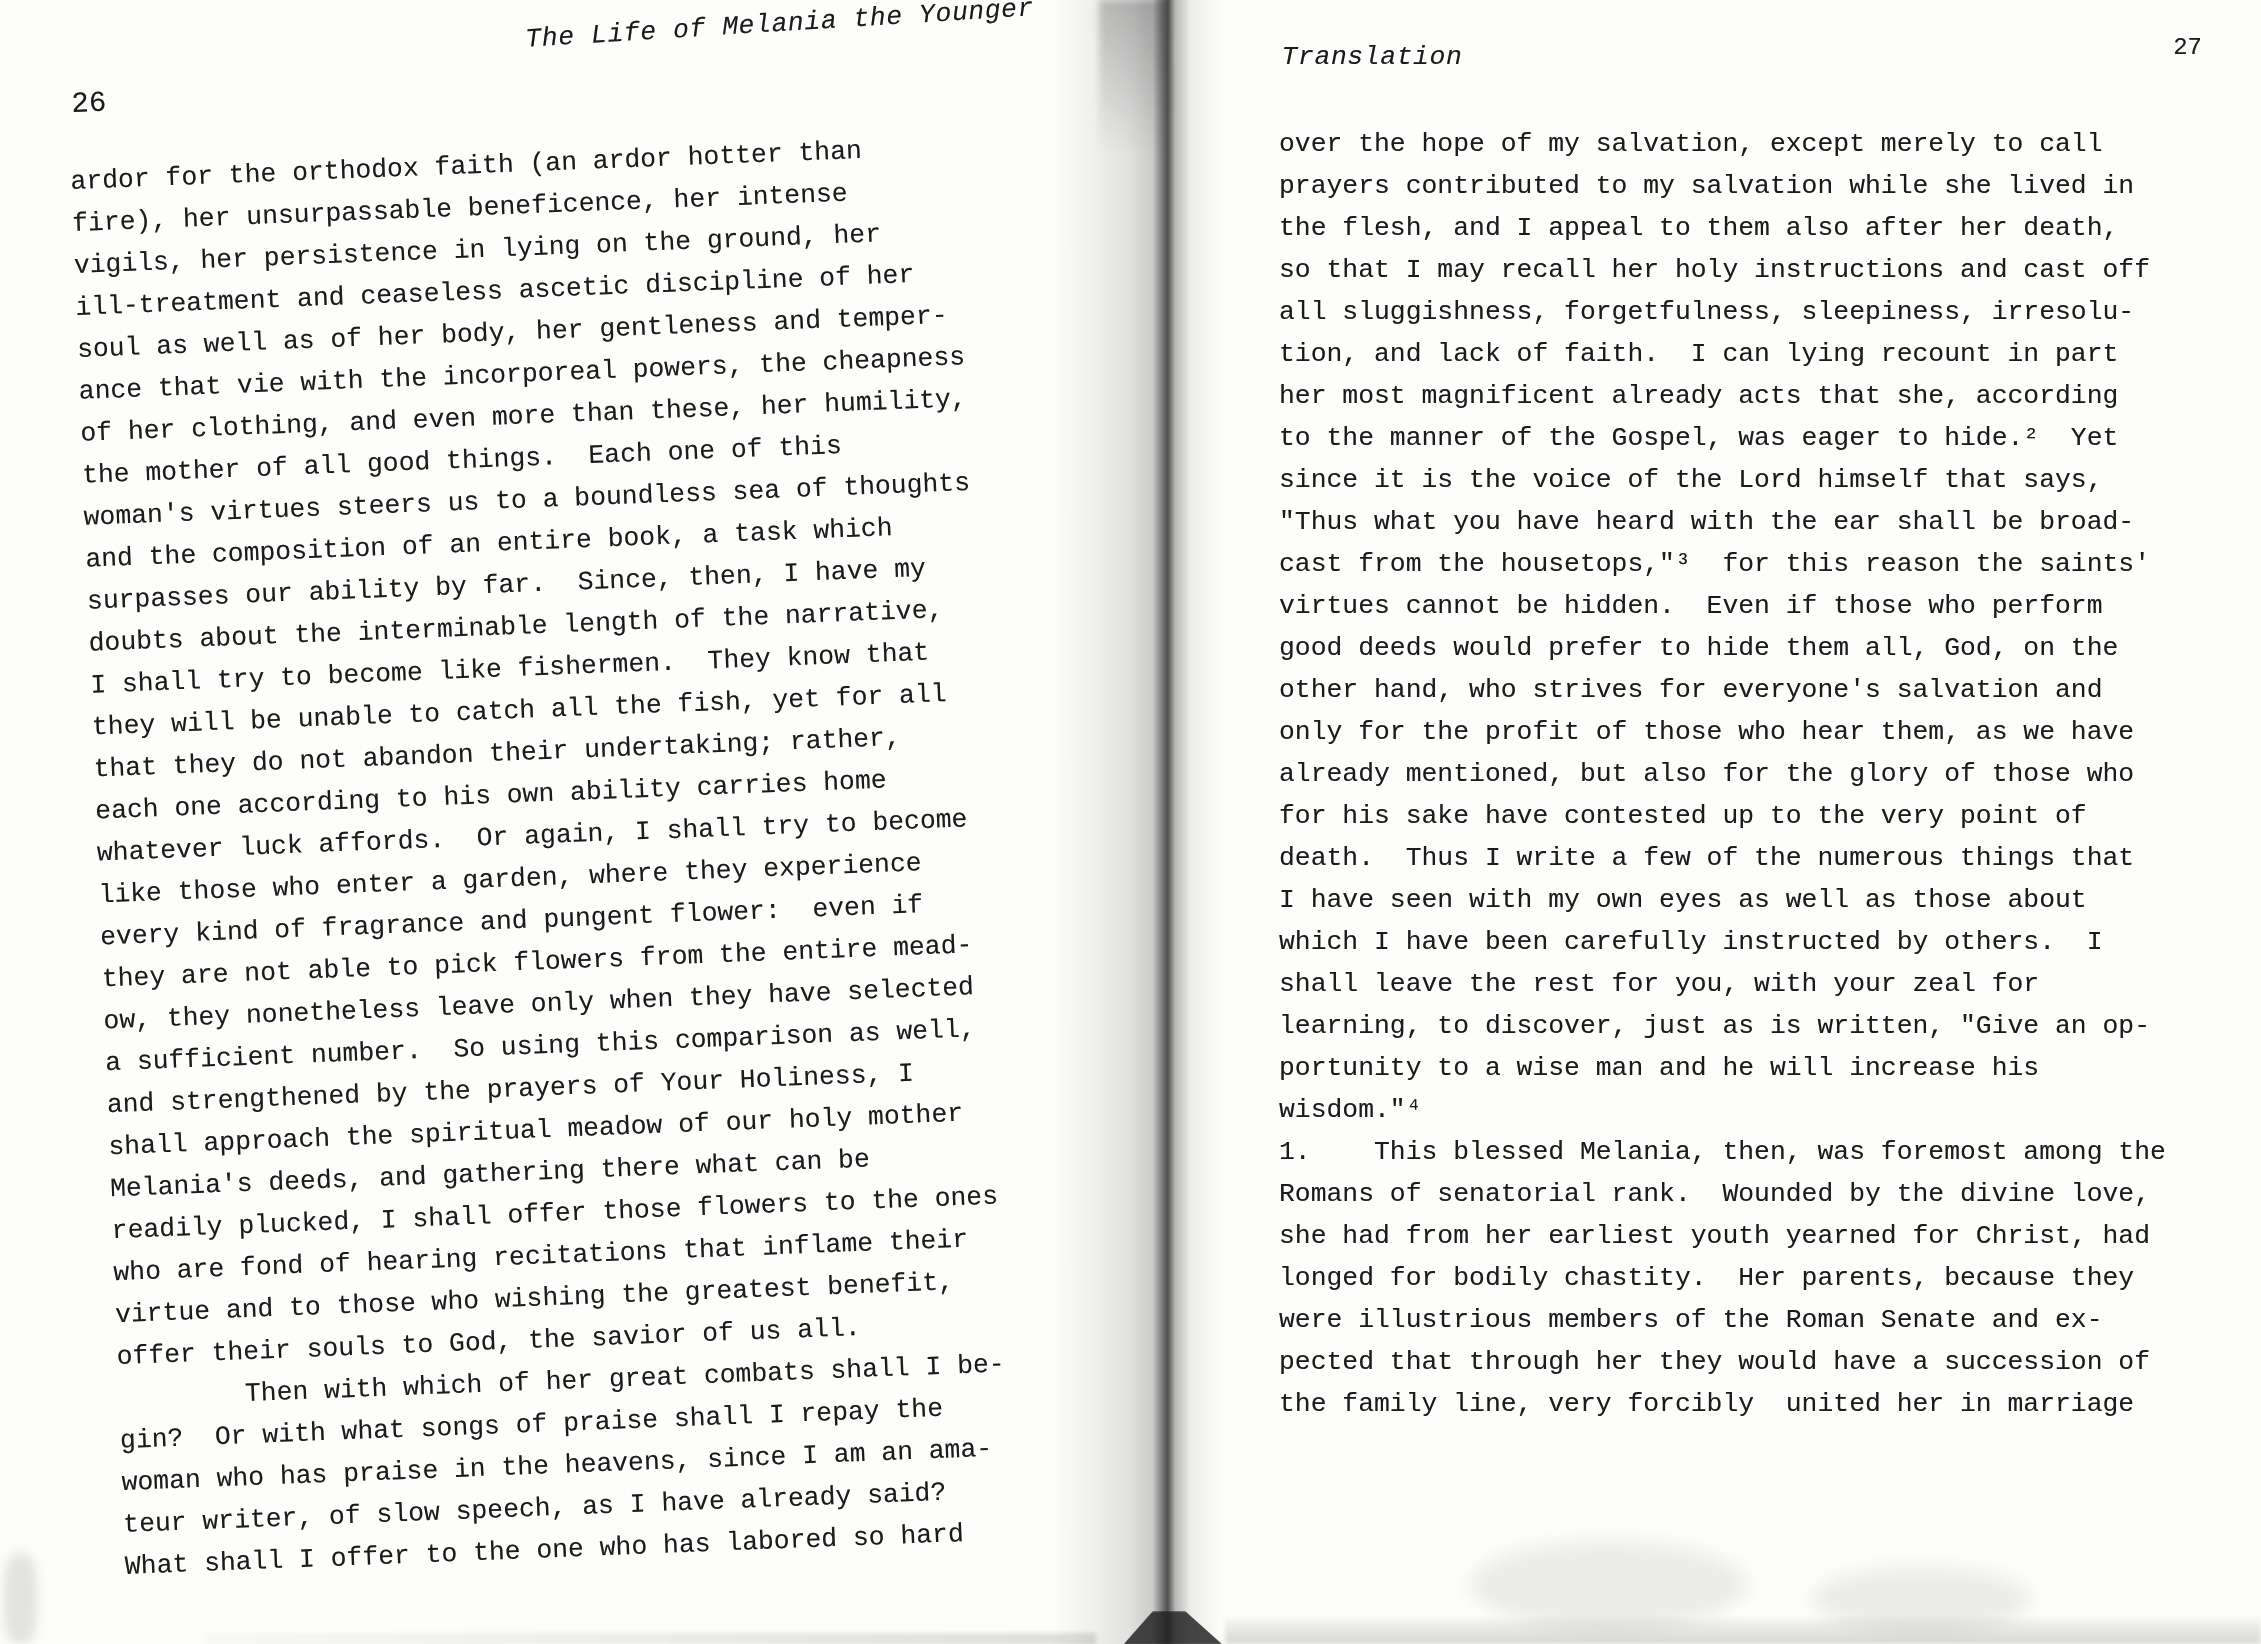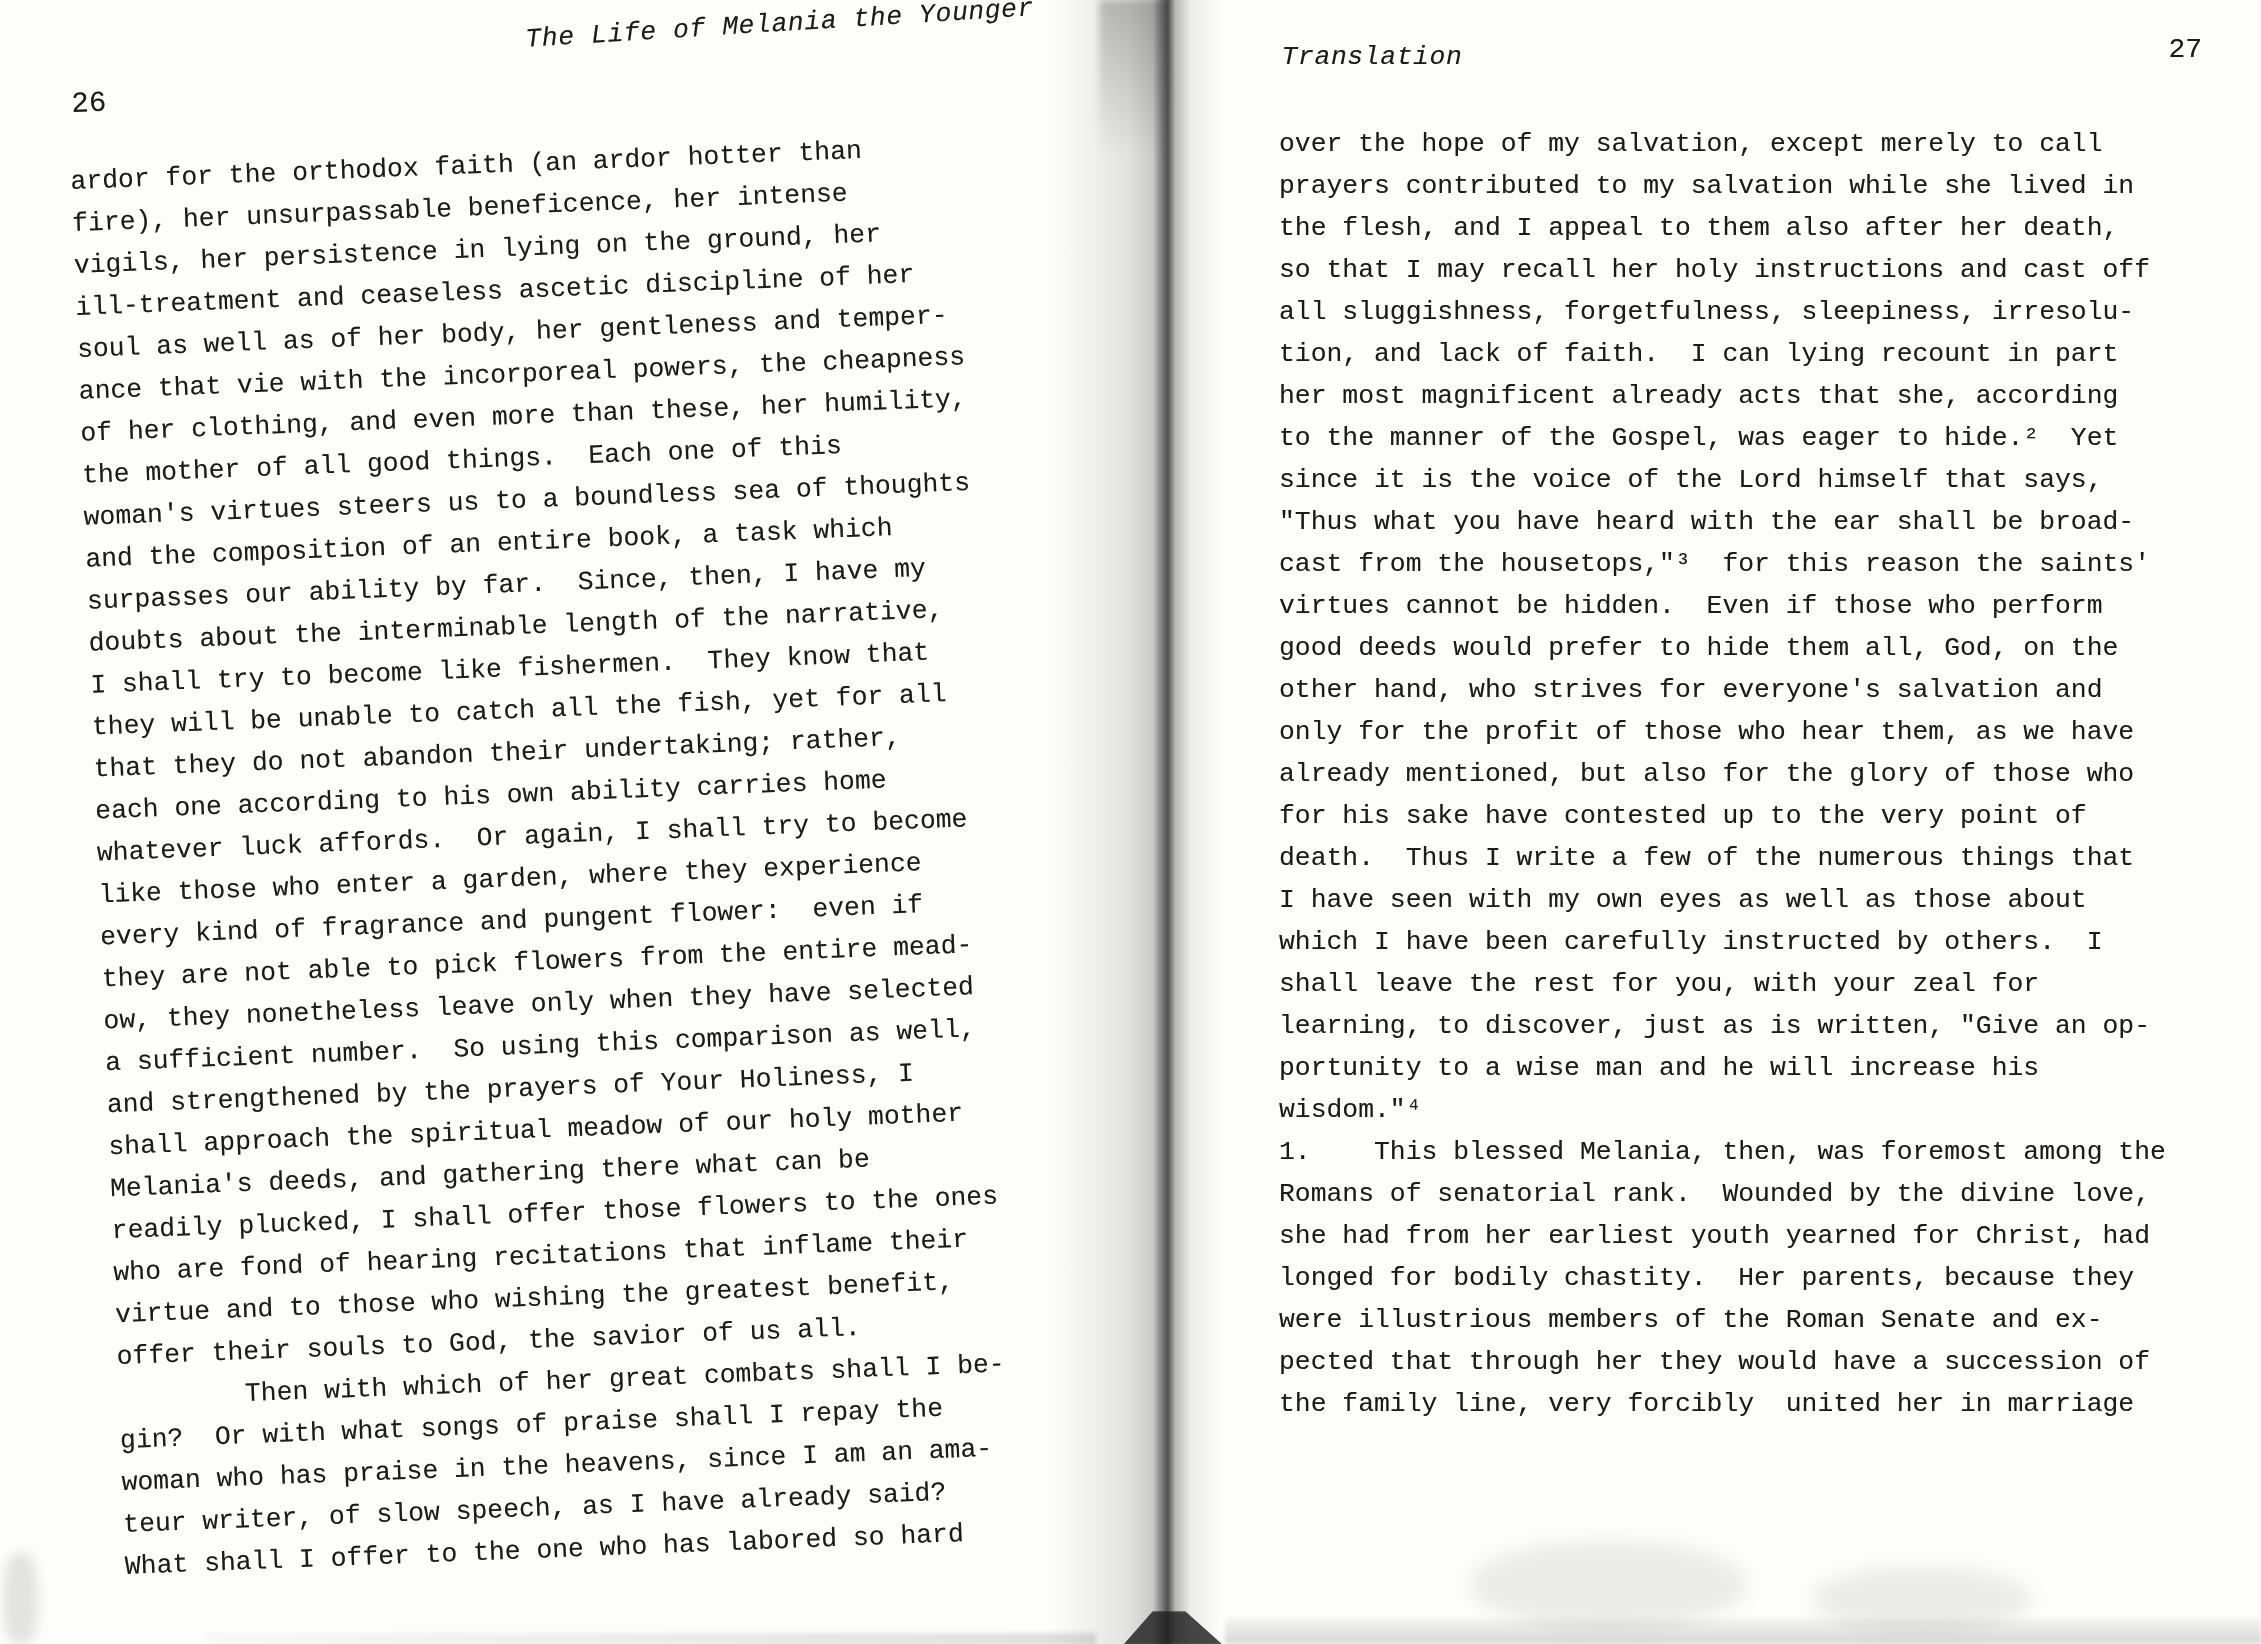--- a/index.html
+++ b/index.html
@@ -18,21 +18,21 @@
     transform: rotate(-2.25deg);
     transform-origin: 45% 60%;
   }
   .page-right { left: 1279px; top: 24.5px; width: 987px; }
 
   .left-header  { position: relative; height: 132px; }
   .right-header { position: relative; height: 98px; }
 
   .pageno { font-size: 29px; text-shadow: 0 0 0.6px rgba(20,20,20,.35); }
   .pageno-left  { position: absolute; left: 44px; top: 59px; }
-  .pageno-right { position: absolute; right: 64px; top: 9px; font-size: 28px; }
+  .pageno-right { position: absolute; right: 64px; top: 9px; font-size: 24px; }
 
   .running-title {
     font-style: italic;
     font-size: 26.4px;
     letter-spacing: 0.6px;
     text-shadow: 0 0 0.6px rgba(20,20,20,.35);
     white-space: pre;
   }
   .title-left  { position: absolute; right: 9px; top: 7.7px; transform: rotate(-1.3deg); }
   .title-right { position: absolute; left: 2.6px; top: 17px; }

